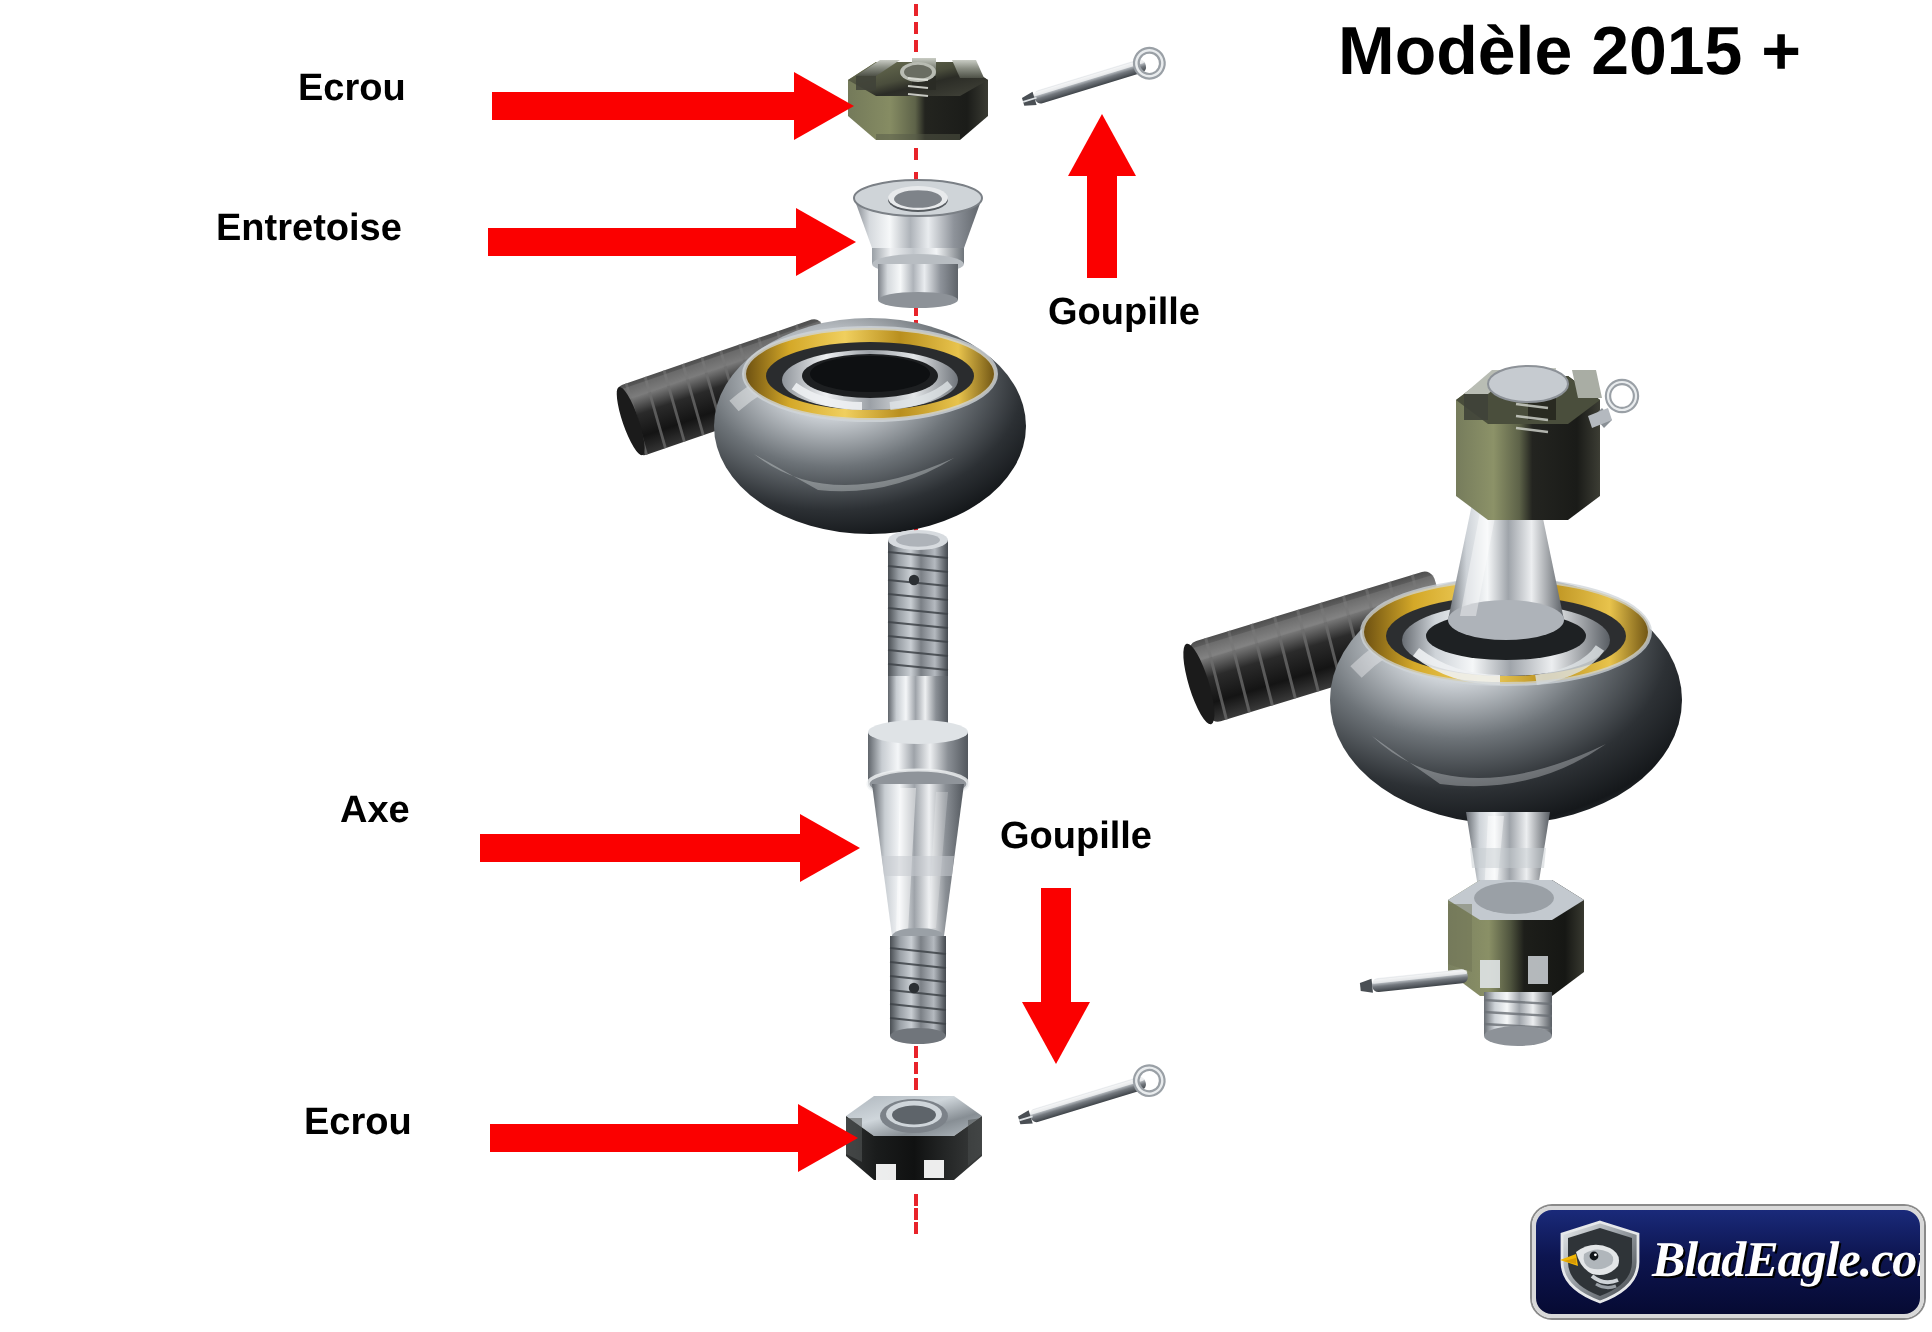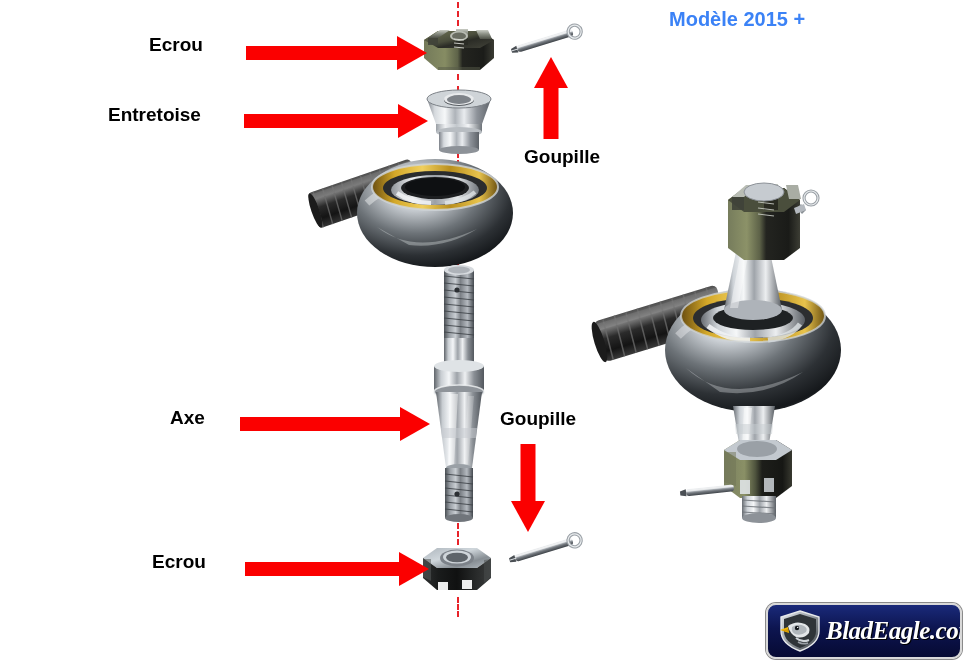--- a/index.html
+++ b/index.html
@@ -24,22 +24,22 @@
     font-family: "Liberation Sans", sans-serif;
     font-weight: bold;
     color: #000000;
     white-space: nowrap;
     line-height: 1;
   }
   .label-lg { font-size: 19px; }
   .title {
     font-family: "Liberation Sans", sans-serif;
     font-weight: bold;
-    font-size: 20px;
-    color: #3b82f6;
+    font-size: 34px;
+    color: #000000;
     white-space: nowrap;
     line-height: 1;
   }
 
   
   .arrow-h { position: absolute; }
   .arrow-h .shaft {
     position: absolute;
     left: 0; top: 50%;
     transform: translateY(-50%);
@@ -568,21 +568,21 @@
     <div class="shaft" style="width:158px;"></div>
     <div class="head"></div>
   </div>
 
   <div class="abs label label-lg" style="left:524px; top:147px;">Goupille</div>
   <div class="arrow-v up" style="left:534px; top:57px; width:34px; height:82px;">
     <div class="head"></div>
     <div class="shaft"></div>
   </div>
 
-  <div class="abs label label-lg" style="left:170px; top:408px;">Axe</div>
+  <div class="abs label label-lg" style="left:170px; top:396px;">Axe</div>
   <div class="arrow-h" style="left:240px; top:407px; width:190px; height:34px;">
     <div class="shaft" style="width:164px;"></div>
     <div class="head"></div>
   </div>
 
   <div class="abs label label-lg" style="left:500px; top:409px;">Goupille</div>
   <div class="arrow-v down" style="left:511px; top:444px; width:34px; height:88px;">
     <div class="shaft"></div>
     <div class="head"></div>
   </div>

